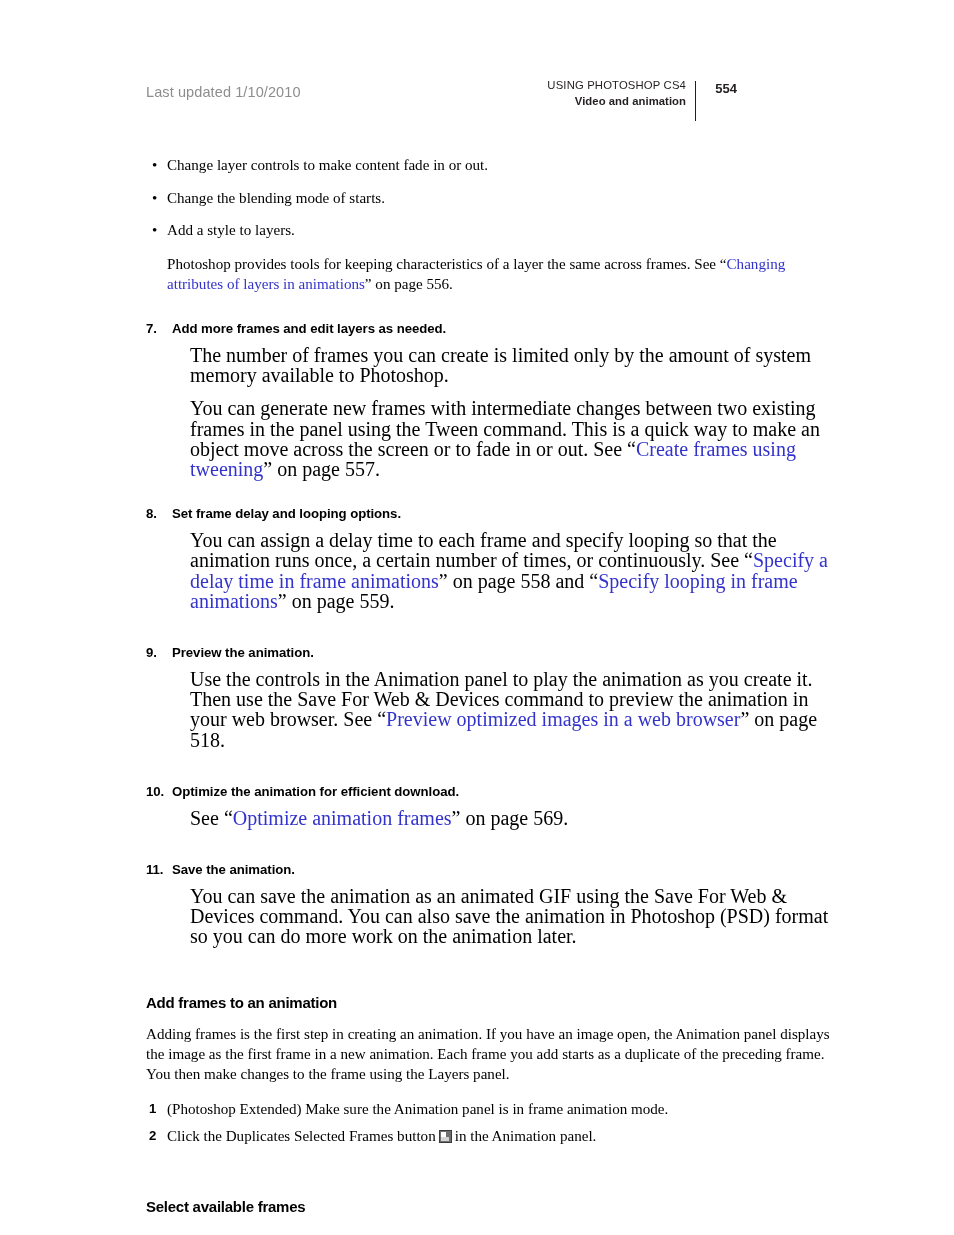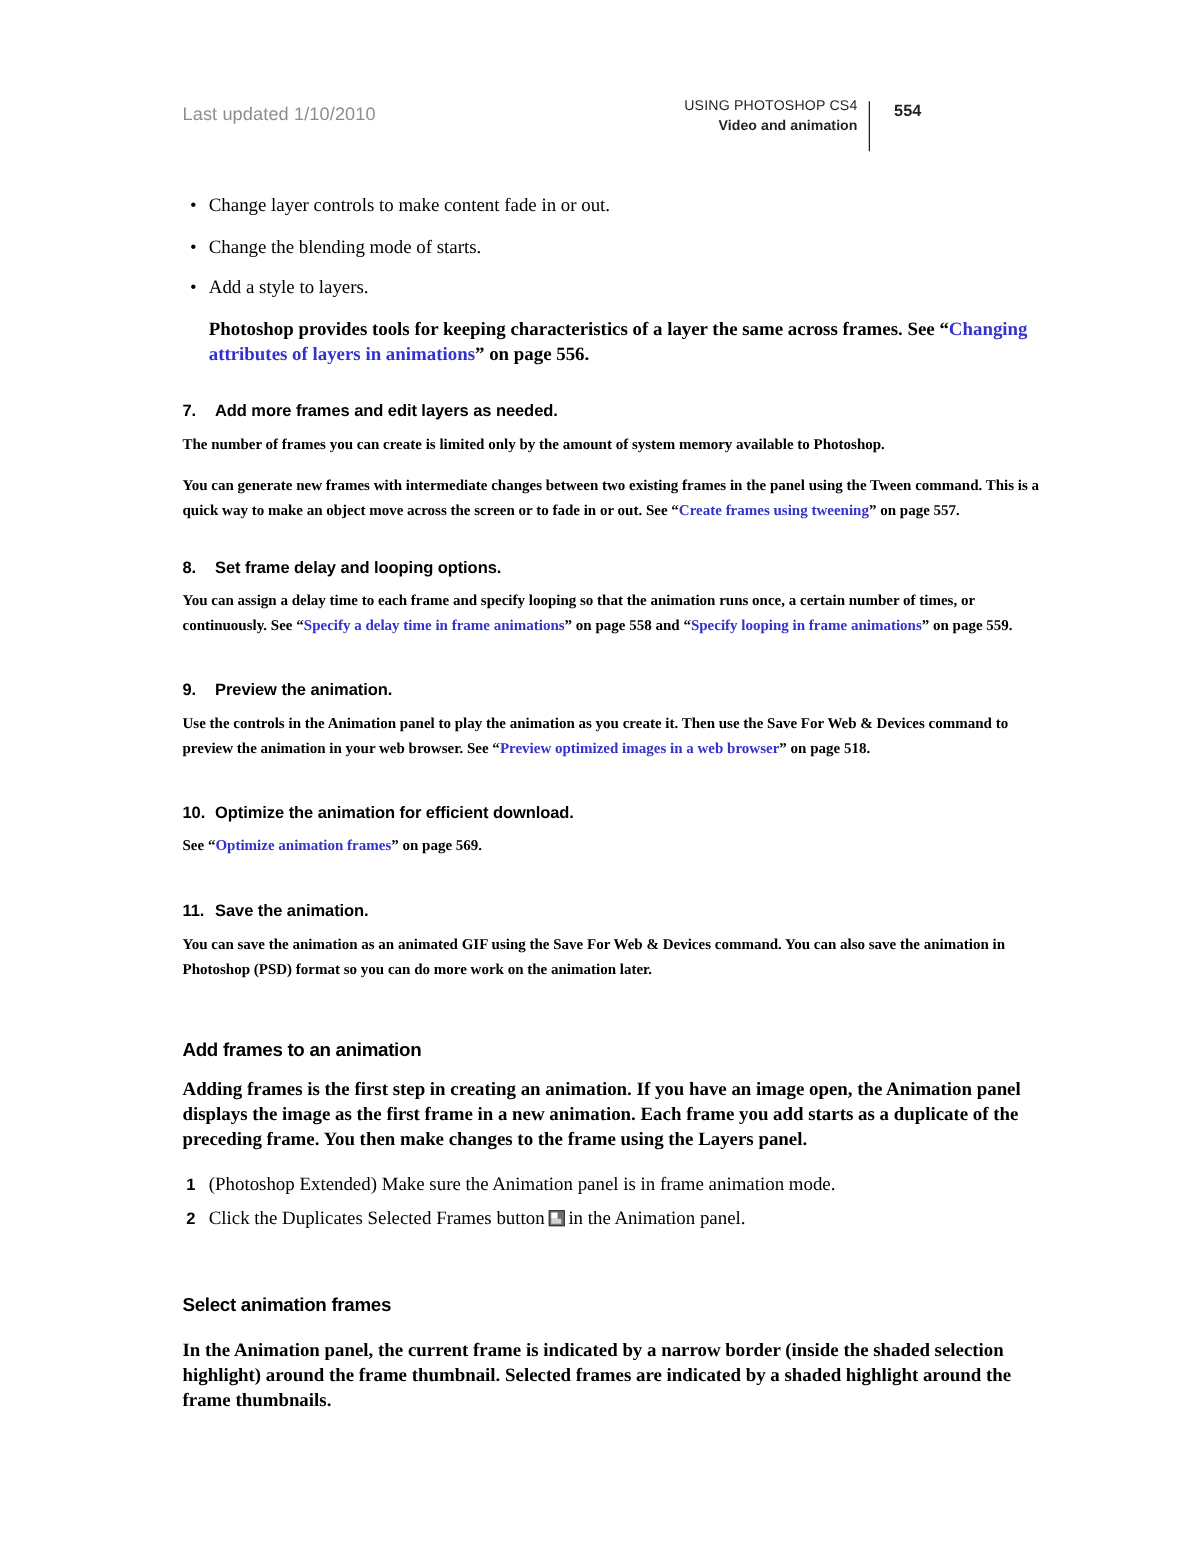--- a/index.html
+++ b/index.html
@@ -81,21 +81,20 @@
     left: 146px;
     top: 155px;
     width: 694px;
   }
 
   .para {
     font-size: 15.1px;
     line-height: 20.2px;
     text-align: left;
     margin: 0;
-    font-weight: bold;
   }
 
   
   .bullet-list { margin: 0; padding: 0; }
   .bullet-row {
     position: relative;
     padding-left: 21px;
     font-size: 15.1px;
     line-height: 20.2px;
     margin-bottom: 12.5px;
@@ -128,23 +127,24 @@
   }
   .step-num {
     position: absolute;
     left: 0;
     top: 0;
     font-family: "Liberation Sans", sans-serif;
     font-size: 13.2px;
     font-weight: bold;
   }
   .step-body {
-    font-size: 12px;
+    font-size: 20px;
     line-height: 20.2px;
     margin-top: 7px;
+    margin-left: 44px;
   }
   .step-body + .step-body { margin-top: 13px; }
 
   
   .section-head {
     font-family: "Liberation Sans", sans-serif;
     font-size: 15px;
     font-weight: bold;
     letter-spacing: -0.25px;
     line-height: 24px;
@@ -294,17 +294,17 @@
       <span class="proc-num">1</span>
       <span>(Photoshop Extended) Make sure the Animation panel is in frame animation mode.</span>
     </div>
     <div class="proc-row">
       <span class="proc-num">2</span><span>Click the Duplicates Selected Frames button</span><span class="icon-dup"></span><span>in the Animation panel.</span>
     </div>
 
     <div class="gap-xl"></div>
     <div style="height:8px"></div>
 
-    <div class="section-head">Select animation frames</div>
+    <div class="section-head">Select available frames</div>
     <div class="para" style="margin-top:14px">In the Animation panel, the current frame is indicated by a narrow border (inside the shaded selection highlight) around the frame thumbnail. Selected frames are indicated by a shaded highlight around the frame thumbnails.</div>
 
   </div>
 </div>
 
 </body></html>

